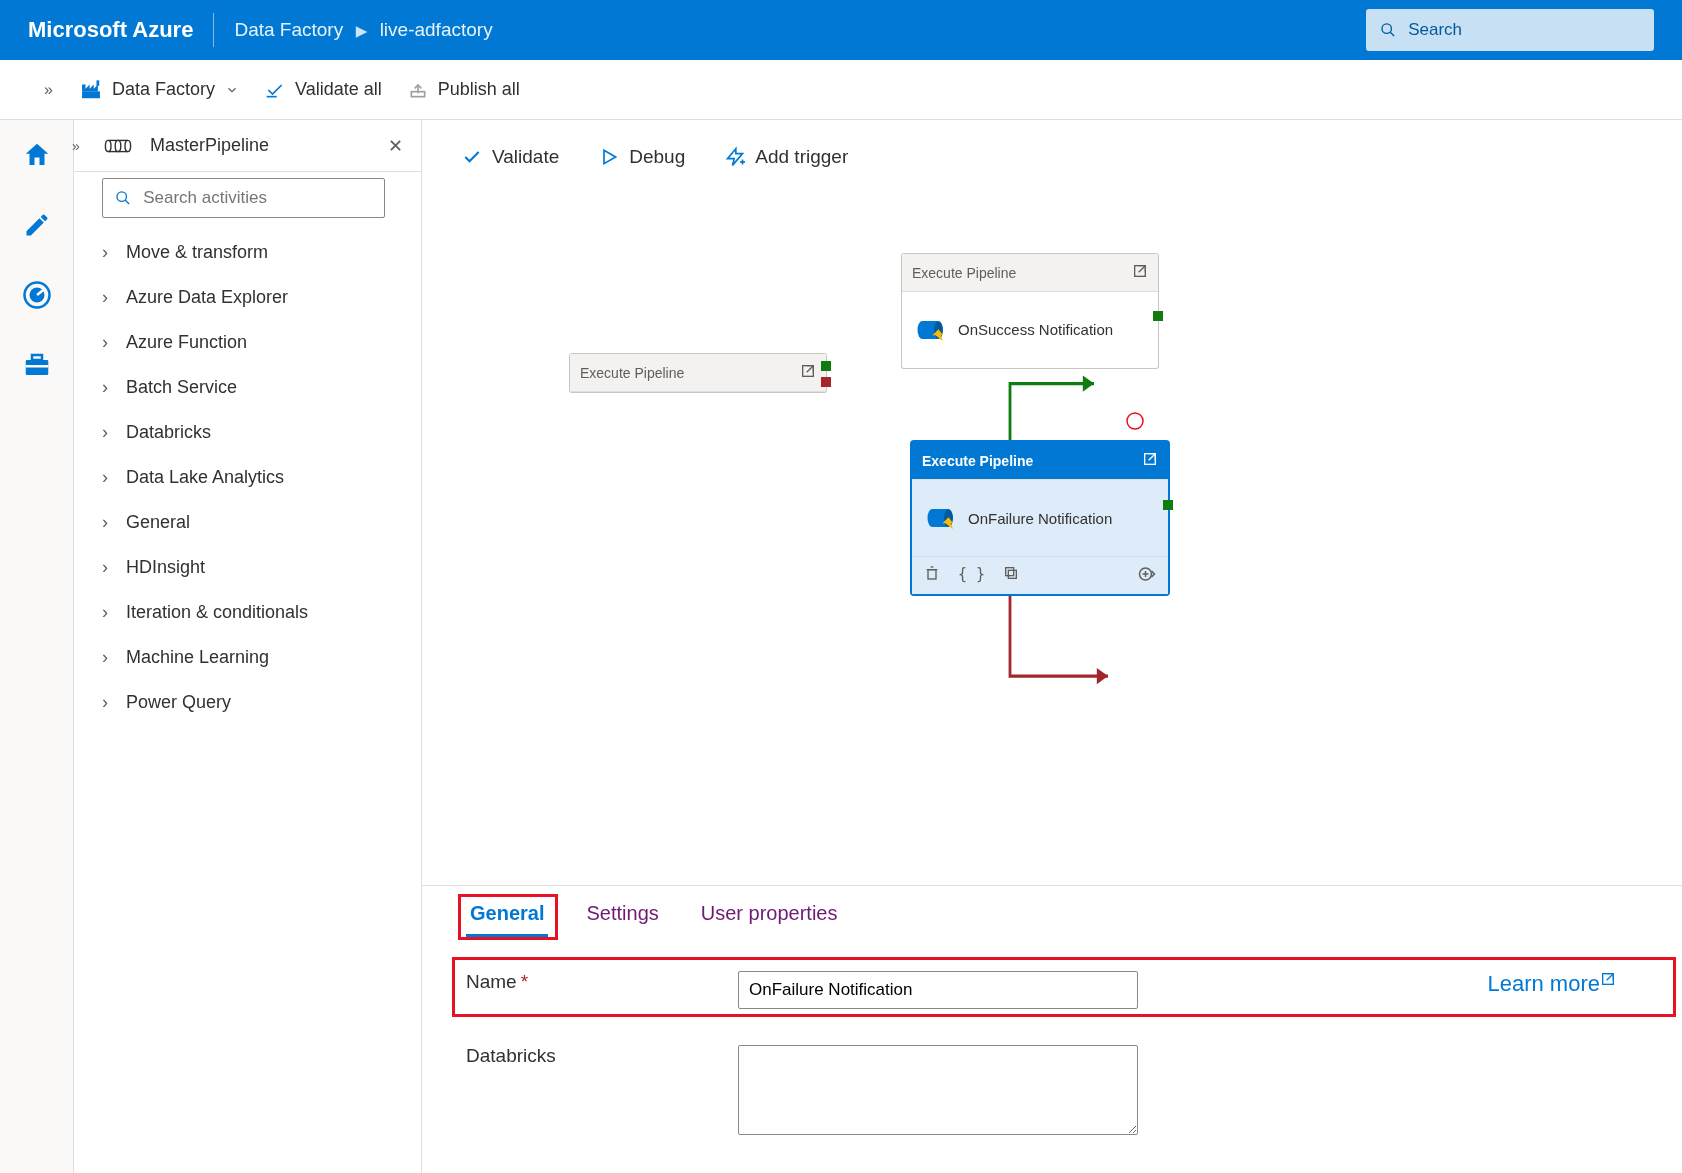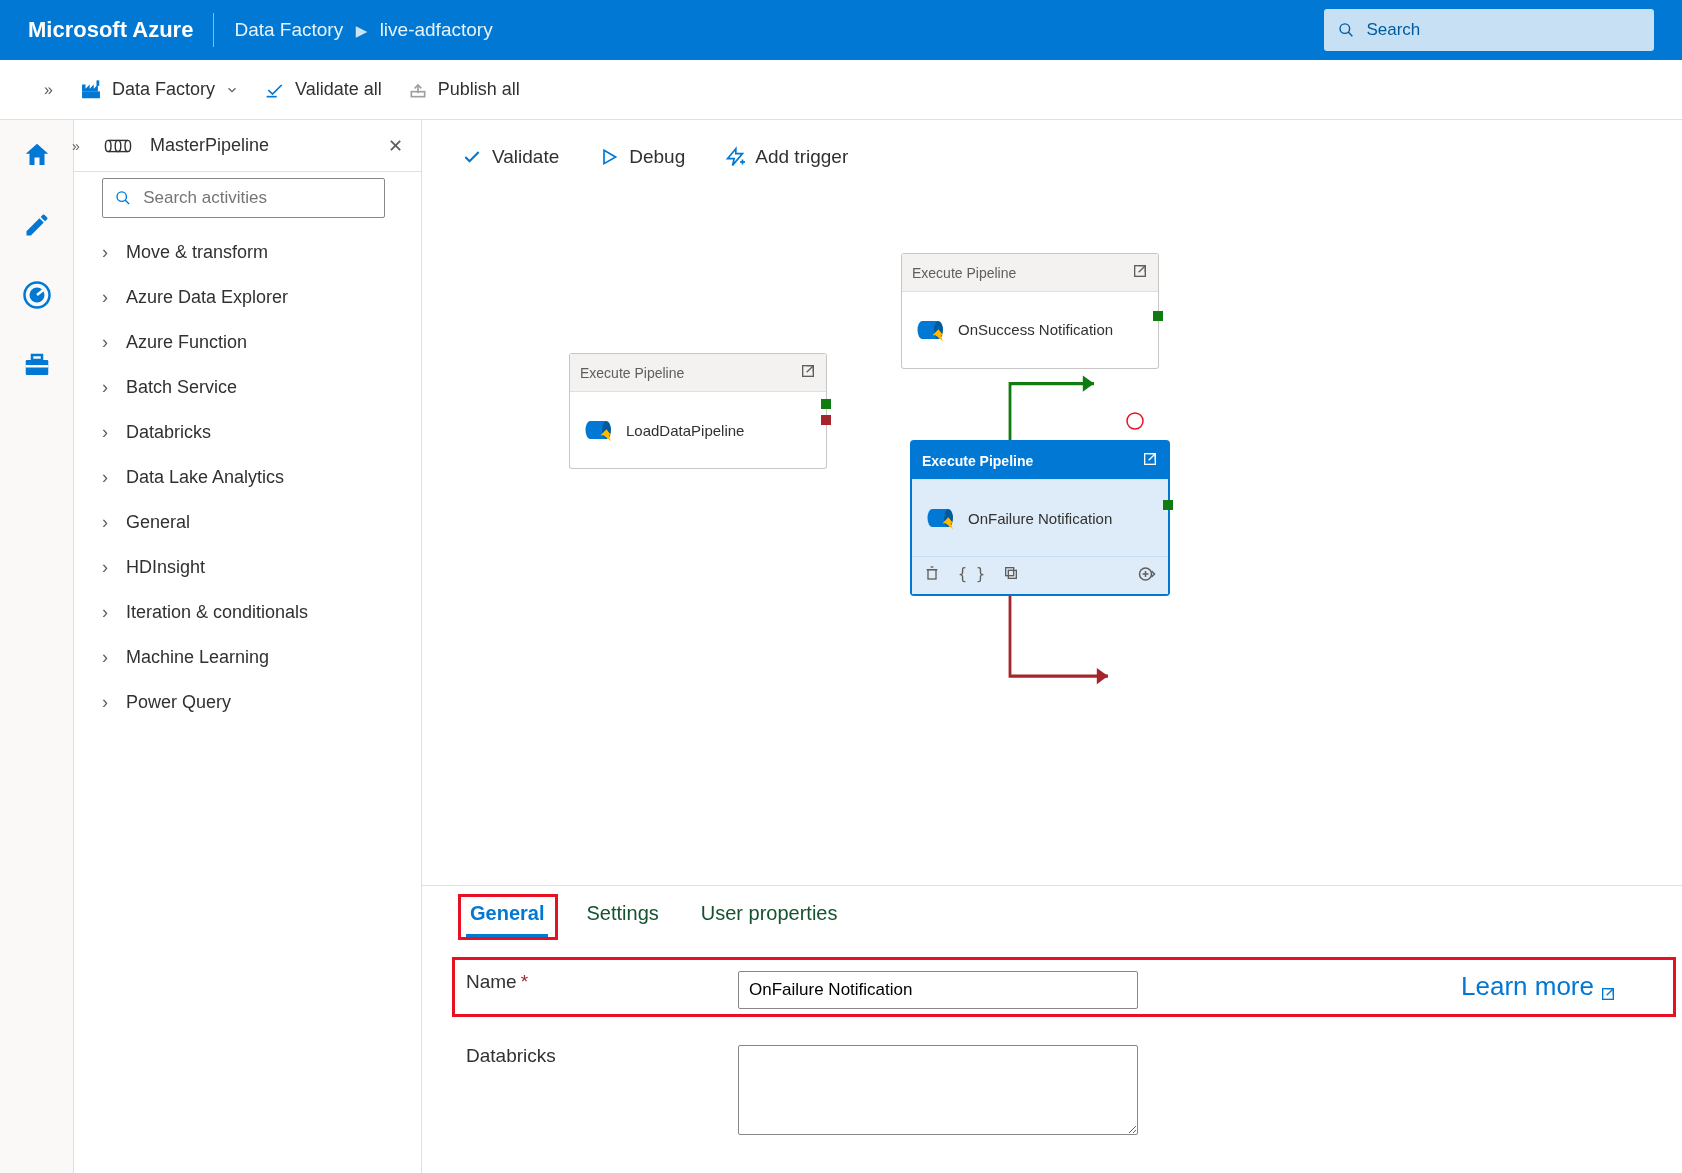--- a/index.html
+++ b/index.html
@@ -9,21 +9,21 @@
     height:60px; background:#0078d4; color:#fff; display:flex; align-items:center;
     padding:0 28px;
   }
   .azure-banner .brand { font-size:22px; font-weight:600; }
   .azure-banner .vbar { width:1px; height:34px; background:rgba(255,255,255,.5); margin:0 20px;}
   .azure-banner .crumb a { color:#e6f3fb; text-decoration:none; font-size:19px;}
   .azure-banner .crumb .caret {display:inline-block; transform: none; margin:0 8px; font-size:15px; opacity:.8;}
   .spacer { flex:1; }
   .global-search {
     background:#c7e0f4; height:42px; border-radius:3px; display:flex; align-items:center;
-    padding:0 14px; width:330px; color:#005a9e; font-size:17px;
+    padding:0 14px; width:288px; color:#005a9e; font-size:17px;
   }
   .global-search input {
     border:none; background:transparent; font-size:17px; color:#005a9e; margin-left:10px; outline:none; width:100%;
   }
   .global-search input::placeholder { color:#005a9e; }
 
   
   .toolbar {
     height:60px; border-bottom:1px solid #e1dfdd; display:flex; align-items:center;
     padding-left:80px; gap:26px; position:relative;
@@ -87,32 +87,32 @@
   .node.selected .body { background:#deecf9; }
   .node .foot { background:#deecf9; border-top:1px solid #c7e0f4; padding:8px 12px; display:flex; gap:18px; color:#605e5c;}
   .node .foot .spacer{flex:1;}
   .port { position:absolute; width:10px; height:10px; }
   .port.green { background:#107c10;}
   .port.red   { background:#a4262c;}
 
   
   .bottom-pane { border-top:1px solid #e1dfdd; padding:0 0 20px 0;}
   .btabs { display:flex; gap:34px; padding:16px 0 0 44px; font-size:20px;}
-  .btab { cursor:pointer; padding:0 4px 10px 4px; color:#14532d;}
+  .btab { cursor:pointer; padding:0 4px 10px 4px; color:#701a75;}
   .btab.active { font-weight:600; color:#0078d4; border-bottom:4px solid #0078d4;}
   .red-hi { position:absolute; border:3px solid #e81123; pointer-events:none; }
   .prop-row { display:flex; align-items:flex-start; gap:8px; padding:18px 44px; position:relative;}
   .prop-label { width:264px; font-size:19px; }
   .prop-label .req { color:#a4262c; margin-left:4px;}
   .prop-input {
     height:38px; width:400px; border:1px solid #8a8886; border-radius:2px; font-size:17px;
     padding:0 10px;
   }
   textarea.prop-input { height:90px; padding:8px 10px; resize:both;}
-  .learn-more { color:#0078d4; font-size:26px; display:flex; align-items:flex-end; gap:6px; cursor:pointer; margin-left:auto; margin-right:22px;}
+  .learn-more { color:#0078d4; font-size:22px; display:flex; align-items:flex-start; cursor:pointer; margin-left:auto; margin-right:22px;}
   
   .pipe-icon svg, .tb-icon svg, .rail-icon svg, .ct-icon svg, .node-icon svg { display:block; }
 
 </style>
 </head>
 <body>
 
 <div class="azure-banner">
   <span class="brand">Microsoft Azure</span>
   <span class="vbar"></span>
@@ -316,31 +316,20 @@
       <div class="node" style="left:148px; top:160px;">
         <div class="head">
           <span>Execute Pipeline</span>
           <span>
             <svg width="16" height="16" viewBox="0 0 24 24" fill="none" stroke="#605e5c" stroke-width="2">
                 <rect x="4" y="4" width="16" height="16"></rect>
                 <polyline points="10 4 20 4 20 14"></polyline>
                 <line x1="20" y1="4" x2="10" y2="14"></line>
               </svg>
           </span>
-        </div>
-        <div class="body">
-          <span class="node-icon">
-            <svg width="30" height="24" viewBox="0 0 40 30">
-                <ellipse cx="8" cy="15" rx="6" ry="12" fill="#0078d4"></ellipse>
-                <rect x="8" y="3" width="22" height="24" fill="#0078d4"></rect>
-                <ellipse cx="30" cy="15" rx="6" ry="12" fill="#005a9e"></ellipse>
-                <polygon points="22,22 30,14 36,22 33,22 36,30 26,22" fill="#ffb900"></polygon>
-              </svg>
-          </span>
-          <span>LoadDataPipeline</span>
         </div>
         <span class="port green" style="right:-5px; top:50%; margin-top:-12px;"></span>
         <span class="port red" style="right:-5px; top:50%; margin-top:4px;"></span>
       </div>
 
       <div class="node" style="left:480px; top:60px;">
         <div class="head">
           <span>Execute Pipeline</span>
           <span>
             <svg width="16" height="16" viewBox="0 0 24 24" fill="none" stroke="#605e5c" stroke-width="2">

